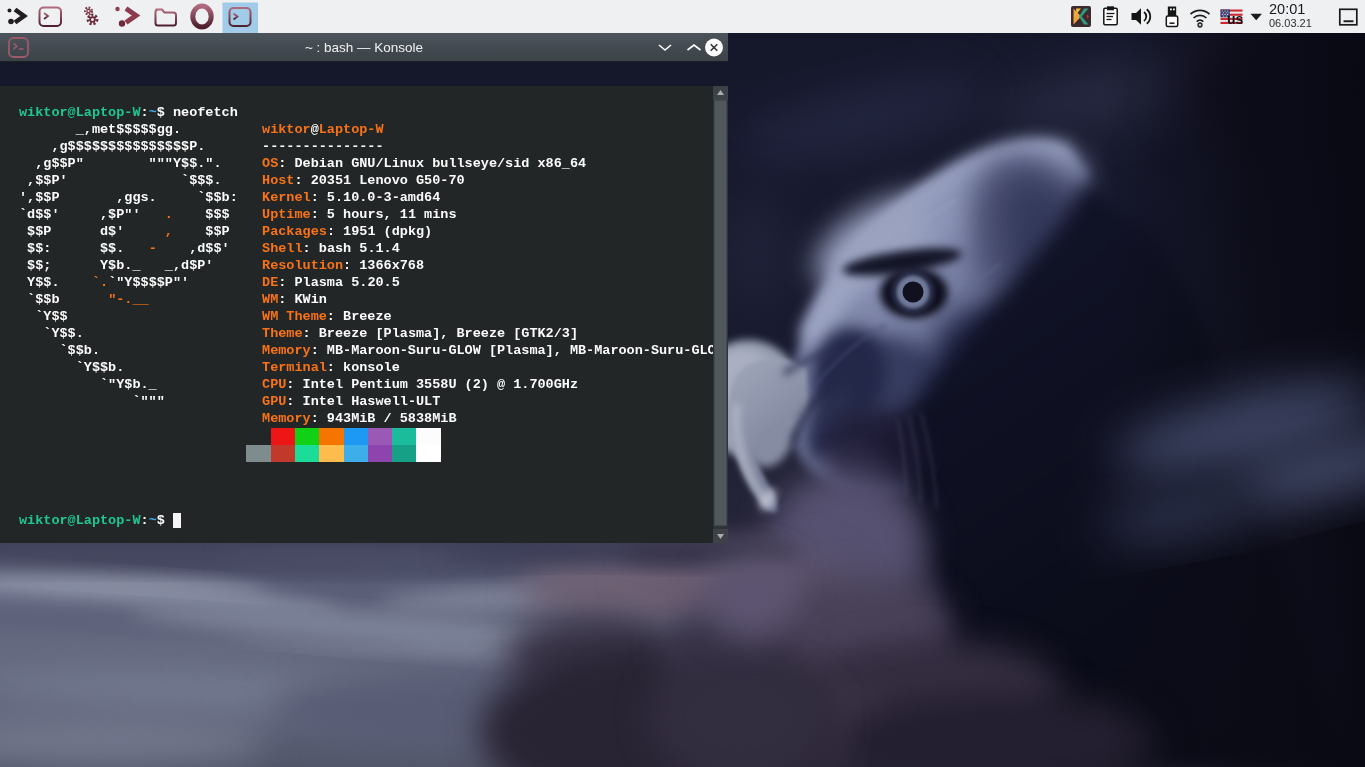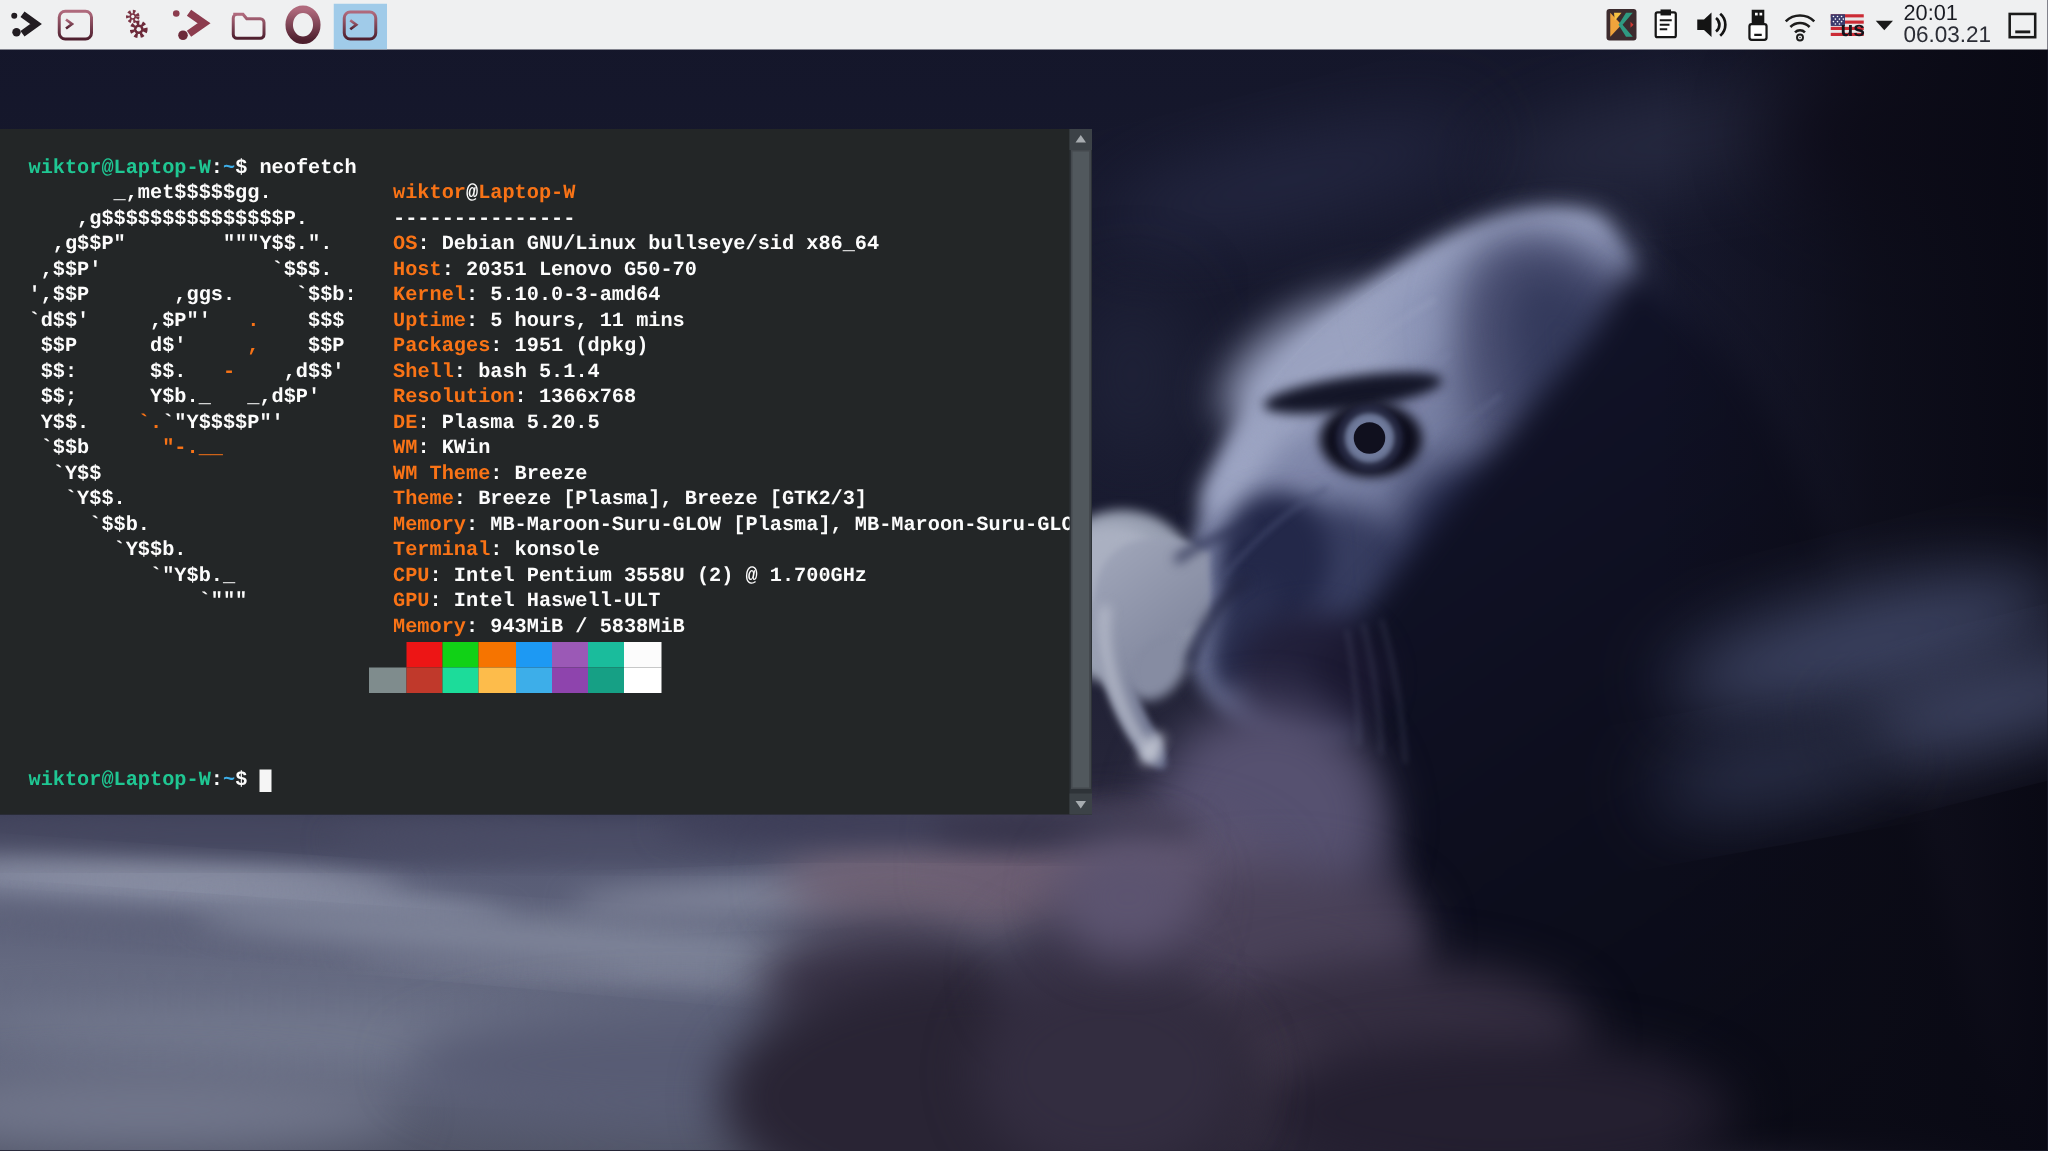--- a/index.html
+++ b/index.html
@@ -2,21 +2,21 @@
 <html><head>
 <meta charset="utf-8">
 <style>
 html,body{margin:0;padding:0;}
 body{width:1365px;height:767px;overflow:hidden;position:relative;background:#191a2b;font-family:"Liberation Sans",sans-serif;}
 #wall{position:absolute;left:0;top:0;width:1365px;height:767px;}
 #panel{position:absolute;left:0;top:0;width:1365px;height:33px;background:#eff0f1;padding-left:36px;}
 #panel svg{position:absolute;left:0;top:0;}
 #clock{position:absolute;left:1269px;top:1px;width:60px;text-align:left;color:#191b22;}
 #clock .t{font-size:14.5px;line-height:17px;}
-#clock .d{font-size:15px;line-height:11px;color:#2c2e36;}
+#clock .d{font-size:11px;line-height:11px;color:#2c2e36;}
 #win{position:absolute;left:0;top:33px;width:728px;height:510px;}
 #titlebar{position:absolute;left:0;top:0;width:728px;height:29px;background:linear-gradient(#4c545b,#3a4147);}
 #titlebar .title{position:absolute;left:0;top:0;width:100%;text-align:center;font-size:13.5px;line-height:29px;color:#eff0f1;}
 #menubar{position:absolute;left:0;top:29px;width:728px;height:24px;background:#eff0f1;}
 #menubar span{position:absolute;top:0;font-size:13px;line-height:24px;color:#232627;}
 #termarea{position:absolute;left:0;top:53px;width:728px;height:457px;background:#232627;}
 pre#term{position:absolute;left:3px;top:2px;margin:16px;font-family:"Liberation Mono",monospace;font-weight:bold;font-size:13.5px;line-height:17px;color:#fcfcfc;letter-spacing:0;}
 pre#term .r{color:#f97316;}
 pre#term .g{color:#1fc793;}
 pre#term .b{color:#3daee9;}
@@ -216,20 +216,35 @@
   <ellipse cx="710" cy="553" rx="90" ry="12" fill="#363349" filter="url(#b10)"></ellipse>
   <ellipse cx="590" cy="655" rx="85" ry="40" fill="#3b3549" filter="url(#b16)"></ellipse>
   <ellipse cx="660" cy="732" rx="180" ry="88" fill="#292434" filter="url(#b16)"></ellipse>
   <ellipse cx="730" cy="650" rx="65" ry="45" fill="#3a3449" filter="url(#b16)"></ellipse>
   <ellipse cx="740" cy="715" rx="90" ry="70" fill="#332d40" filter="url(#b16)"></ellipse>
   <ellipse cx="752" cy="598" rx="48" ry="42" fill="#5c5470" filter="url(#b16)"></ellipse>
 </g>
 </svg>
 
 <div id="win">
+  <div id="titlebar">
+    <svg width="728" height="29" style="position:absolute;left:0;top:0">
+      <g>
+        <rect x="9" y="5" width="19" height="19" rx="4.5" fill="none" stroke="#9c5a6b" stroke-width="1.8"></rect>
+        <path d="M 13.5 10.5 l 3.5 2.7 l -3.5 2.7" fill="none" stroke="#9c5a6b" stroke-width="1.6"></path>
+        <line x1="19" y1="16" x2="23.5" y2="16" stroke="#9c5a6b" stroke-width="1.6"></line>
+      </g>
+      <path d="M 659 43.5 l 6 5 l 6 -5" transform="translate(0,-31.5)" fill="none" stroke="#fcfcfc" stroke-width="1.6"></path>
+      <path d="M 687.5 48.5 l 6.5 -5 l 6.5 5" transform="translate(0,-31.5)" fill="none" stroke="#fcfcfc" stroke-width="1.6"></path>
+      <circle cx="714" cy="14.5" r="9" fill="#fcfcfc"></circle>
+      <path d="M 710.7 11.2 l 6.6 6.6 M 717.3 11.2 l -6.6 6.6" stroke="#2f343a" stroke-width="1.6"></path>
+      <rect x="0" y="28" width="728" height="1" fill="#1d2023"></rect>
+    </svg>
+    <div class="title">~ : bash — Konsole</div>
+  </div>
   <div id="termarea">
 <pre id="term"><span class="g">wiktor@Laptop-W</span>:<span class="b">~</span>$ neofetch
        _,met$$$$$gg.          <span class="r">wiktor</span>@<span class="r">Laptop-W</span>
     ,g$$$$$$$$$$$$$$$P.       ---------------
   ,g$$P"        """Y$$.".     <span class="r">OS</span>: Debian GNU/Linux bullseye/sid x86_64
  ,$$P'              `$$$.     <span class="r">Host</span>: 20351 Lenovo G50-70
 ',$$P       ,ggs.     `$$b:   <span class="r">Kernel</span>: 5.10.0-3-amd64
 `d$$'     ,$P"'   <span class="r">.</span>    $$$    <span class="r">Uptime</span>: 5 hours, 11 mins
  $$P      d$'     <span class="r">,</span>    $$P    <span class="r">Packages</span>: 1951 (dpkg)
  $$:      $$.   <span class="r">-</span>    ,d$$'    <span class="r">Shell</span>: bash 5.1.4

